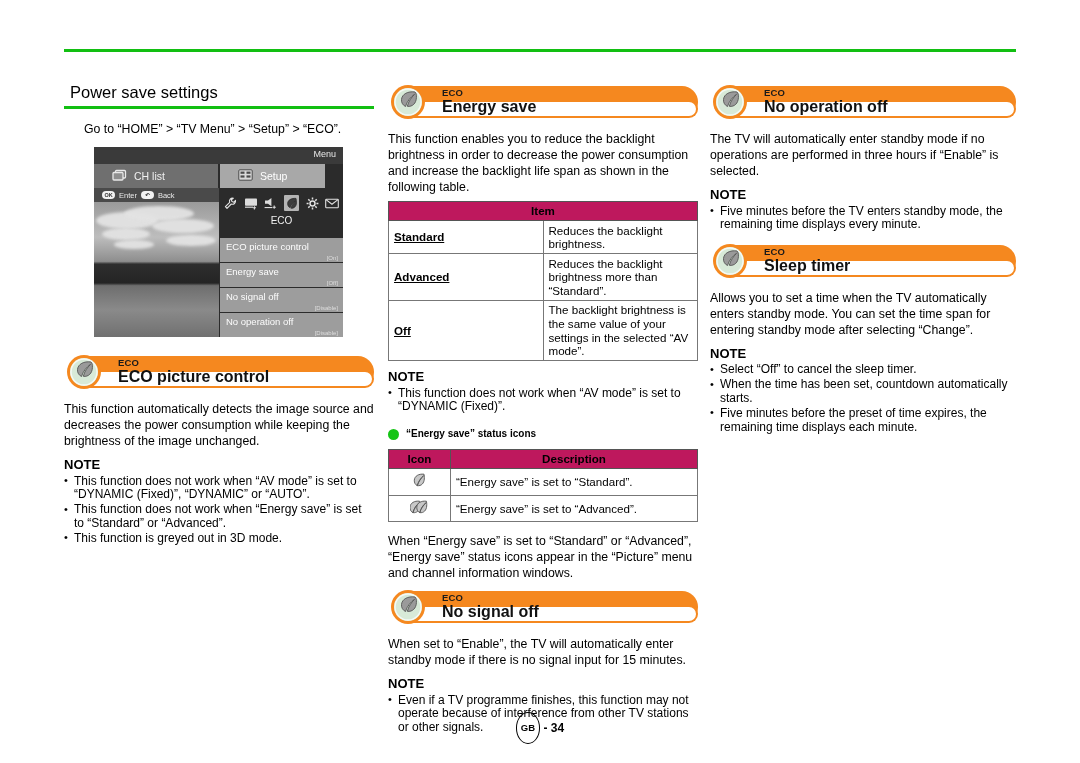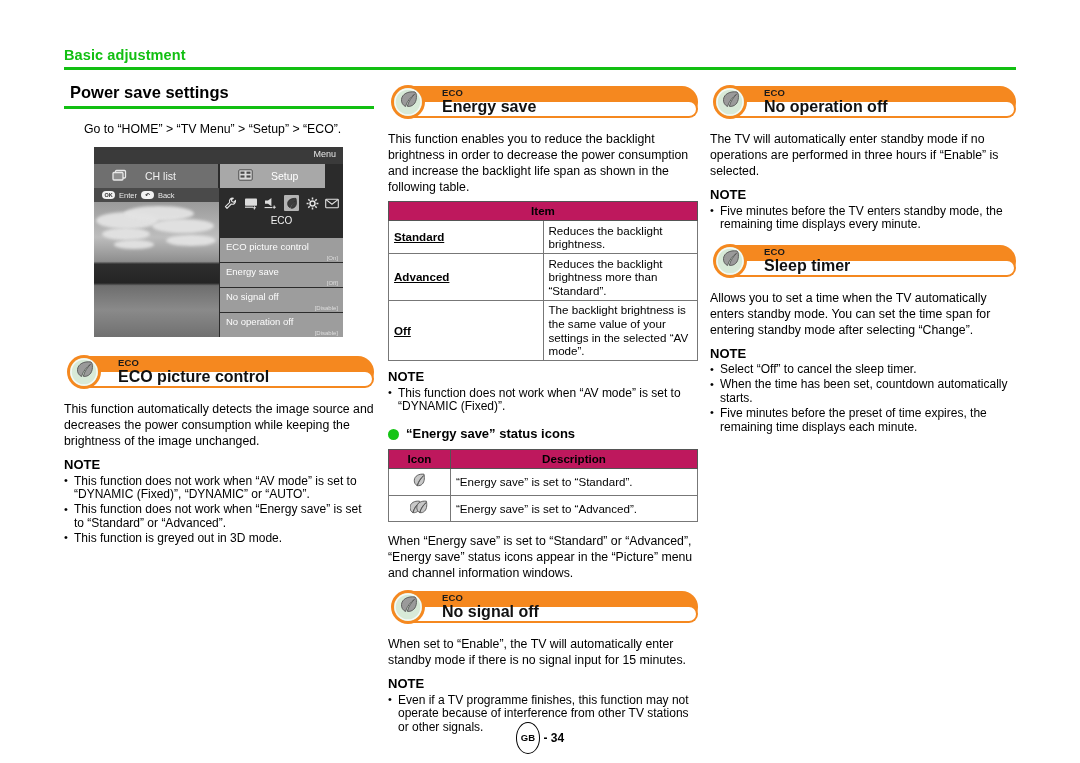--- a/index.html
+++ b/index.html
@@ -27,21 +27,21 @@
     margin-top:3px; height:3px; background:#12bf12;
   }
 
   
   .col { position:absolute; top:82px; }
   #col-left   { left:64px;  width:310px; }
   #col-mid    { left:388px; width:310px; }
   #col-right  { left:710px; width:306px; }
 
   
-  .sec-title { font-size:16.5px; font-weight:bold; line-height:20px; padding-left:6px; }
+  .sec-title { font-size:16.5px; font-weight:normal; line-height:20px; padding-left:6px; }
   .sec-rule  { margin-top:4px; height:3px; background:#12bf12; }
 
   .lead {
     font-size:12.3px; line-height:16px; margin-top:12px; padding-left:20px;
   }
 
   
   .eco-banner {
     position:relative; height:36px; margin-top:2px;
   }
@@ -82,21 +82,21 @@
   }
   ul.notes li::before {
     content:"\2022"; position:absolute; left:0; top:-0.5px; font-size:11px;
   }
 
   
   .green-head {
     display:flex; align-items:center; gap:7px; margin-top:11px;
   }
   .green-dot { width:11px; height:11px; border-radius:50%; background:#15c415; flex:none; }
-  .green-head-text { font-size:13px; font-weight:bold; line-height:18px; }
+  .green-head-text { font-size:10px; font-weight:bold; line-height:18px; }
 
   
   table.doc {
     width:100%; border-collapse:collapse; margin-top:6px;
     border:1.3px solid #222; table-layout:fixed;
   }
   table.doc th {
     background:#be185d; border:1px solid #555;
     font-size:11.6px; font-weight:bold; text-align:center;
     padding:2px 3px; line-height:14px;
@@ -117,21 +117,21 @@
   .tv-topbar {
     position:absolute; left:0; top:0; width:100%; height:17px;
     background:#3a3a3a;
   }
   .tv-topbar span {
     position:absolute; right:7px; top:2px; font-size:9px; color:#e6e6e6;
   }
   .tv-tabs { position:absolute; left:0; top:17px; width:100%; height:24px; }
   .tv-tab {
     position:absolute; top:0; height:24px;
-    display:flex; align-items:center; gap:18px; padding-left:18px;
+    display:flex; align-items:center; gap:7px; padding-left:18px;
     font-size:10.5px; color:#f0f0f0;
   }
   .tv-tab.chlist { left:0; width:124px; background:#6f6f6f; }
   .tv-tab.setup  { left:126px; width:105px; background:#a8a8a8; color:#fff; }
 
   .tv-hint {
     position:absolute; left:0; top:41px; width:125px; height:14px;
     background:#4a4a4a; display:flex; align-items:center; gap:4px;
     padding-left:8px; font-size:7.5px; color:#e8e8e8;
   }
@@ -178,30 +178,28 @@
 
   
   .footer {
     position:absolute; left:0; right:0; top:712px;
     text-align:center; font-size:12px; font-weight:bold;
   }
   .gb-oval {
     display:inline-block; border:1.4px solid #000; border-radius:50%;
     padding:9px 4px; font-size:9.5px; font-weight:bold; line-height:12px;
     vertical-align:1px;
-    margin-top:10px;
   }
 </style>
 </head>
 <body>
 
 <div id="page">
 
   <div class="chapter-head">
-    <div class="chapter-title">Basic adjustment</div>
     <div class="chapter-rule"></div>
   </div>
 
   <div class="col" id="col-left">
 
     <div class="sec-title">Power save settings</div>
     <div class="sec-rule"></div>
     <div class="lead">Go to “HOME” &gt; “TV Menu” &gt; “Setup” &gt; “ECO”.</div>
 
     <div class="tv-shot">

